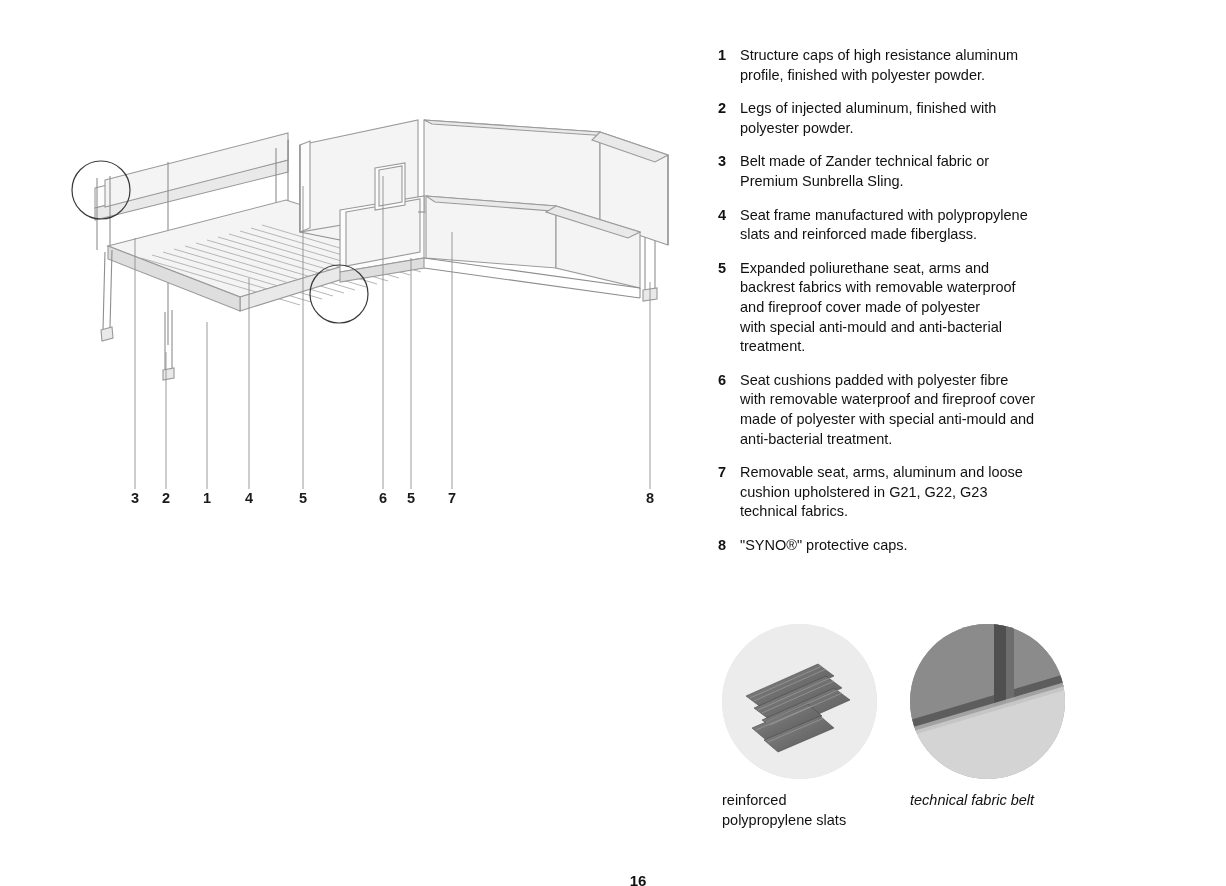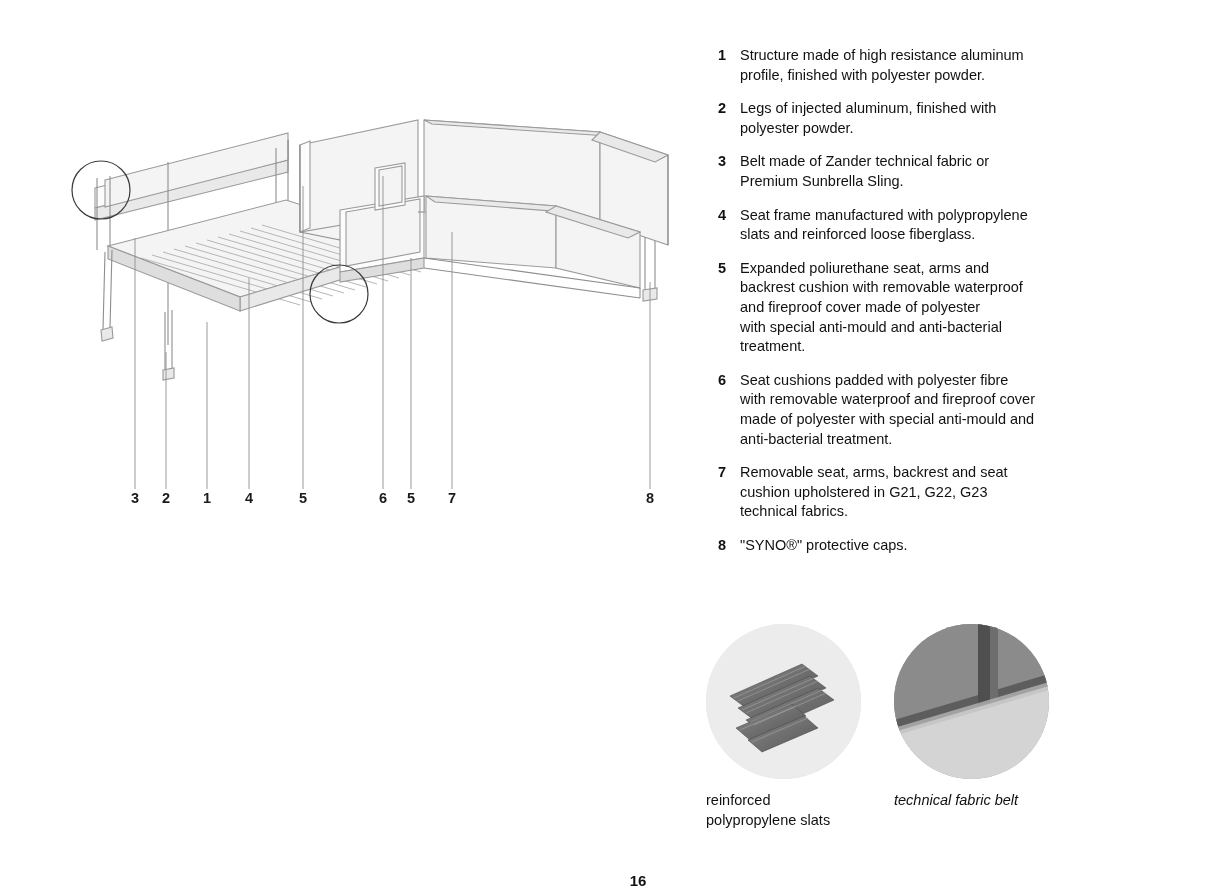--- a/index.html
+++ b/index.html
@@ -60,21 +60,21 @@
     flex: 1;
     font-size: 14.5px;
     line-height: 19.6px;
     color: #111;
     white-space: pre-line;
   }
 
   
   #photos {
     position: absolute;
-    left: 706px;
+    left: 722px;
     top: 624px;
     width: 400px;
   }
   .photo-row {
     position: relative;
     height: 160px;
   }
   .photo-circle {
     position: absolute;
     border-radius: 50%;
@@ -232,62 +232,62 @@
       <text class="callout-num" x="452" y="503">7</text>
       <text class="callout-num" x="650" y="503">8</text>
     </g>
   </svg>
 </div>
 
 <div id="legend">
 
   <div class="legend-item">
     <div class="legend-num">1</div>
-    <div class="legend-text">Structure made of high resistance aluminum
+    <div class="legend-text">Structure caps of high resistance aluminum
 profile, finished with polyester powder.</div>
   </div>
 
   <div class="legend-item">
     <div class="legend-num">2</div>
     <div class="legend-text">Legs of injected aluminum, finished with
 polyester powder.</div>
   </div>
 
   <div class="legend-item">
     <div class="legend-num">3</div>
     <div class="legend-text">Belt made of Zander technical fabric or
 Premium Sunbrella Sling.</div>
   </div>
 
   <div class="legend-item">
     <div class="legend-num">4</div>
     <div class="legend-text">Seat frame manufactured with polypropylene
-slats and reinforced loose fiberglass.</div>
+slats and reinforced made fiberglass.</div>
   </div>
 
   <div class="legend-item">
     <div class="legend-num">5</div>
     <div class="legend-text">Expanded poliurethane seat, arms and
-backrest cushion with removable waterproof
+backrest fabrics with removable waterproof
 and fireproof cover made of polyester
 with special anti-mould and anti-bacterial
 treatment.</div>
   </div>
 
   <div class="legend-item">
     <div class="legend-num">6</div>
     <div class="legend-text">Seat cushions padded with polyester fibre
 with removable waterproof and fireproof cover
 made of polyester with special anti-mould and
 anti-bacterial treatment.</div>
   </div>
 
   <div class="legend-item">
     <div class="legend-num">7</div>
-    <div class="legend-text">Removable seat, arms, backrest and seat
+    <div class="legend-text">Removable seat, arms, aluminum and loose
 cushion upholstered in G21, G22, G23
 technical fabrics.</div>
   </div>
 
   <div class="legend-item">
     <div class="legend-num">8</div>
     <div class="legend-text">"SYNO®" protective caps.</div>
   </div>
 
 </div>

